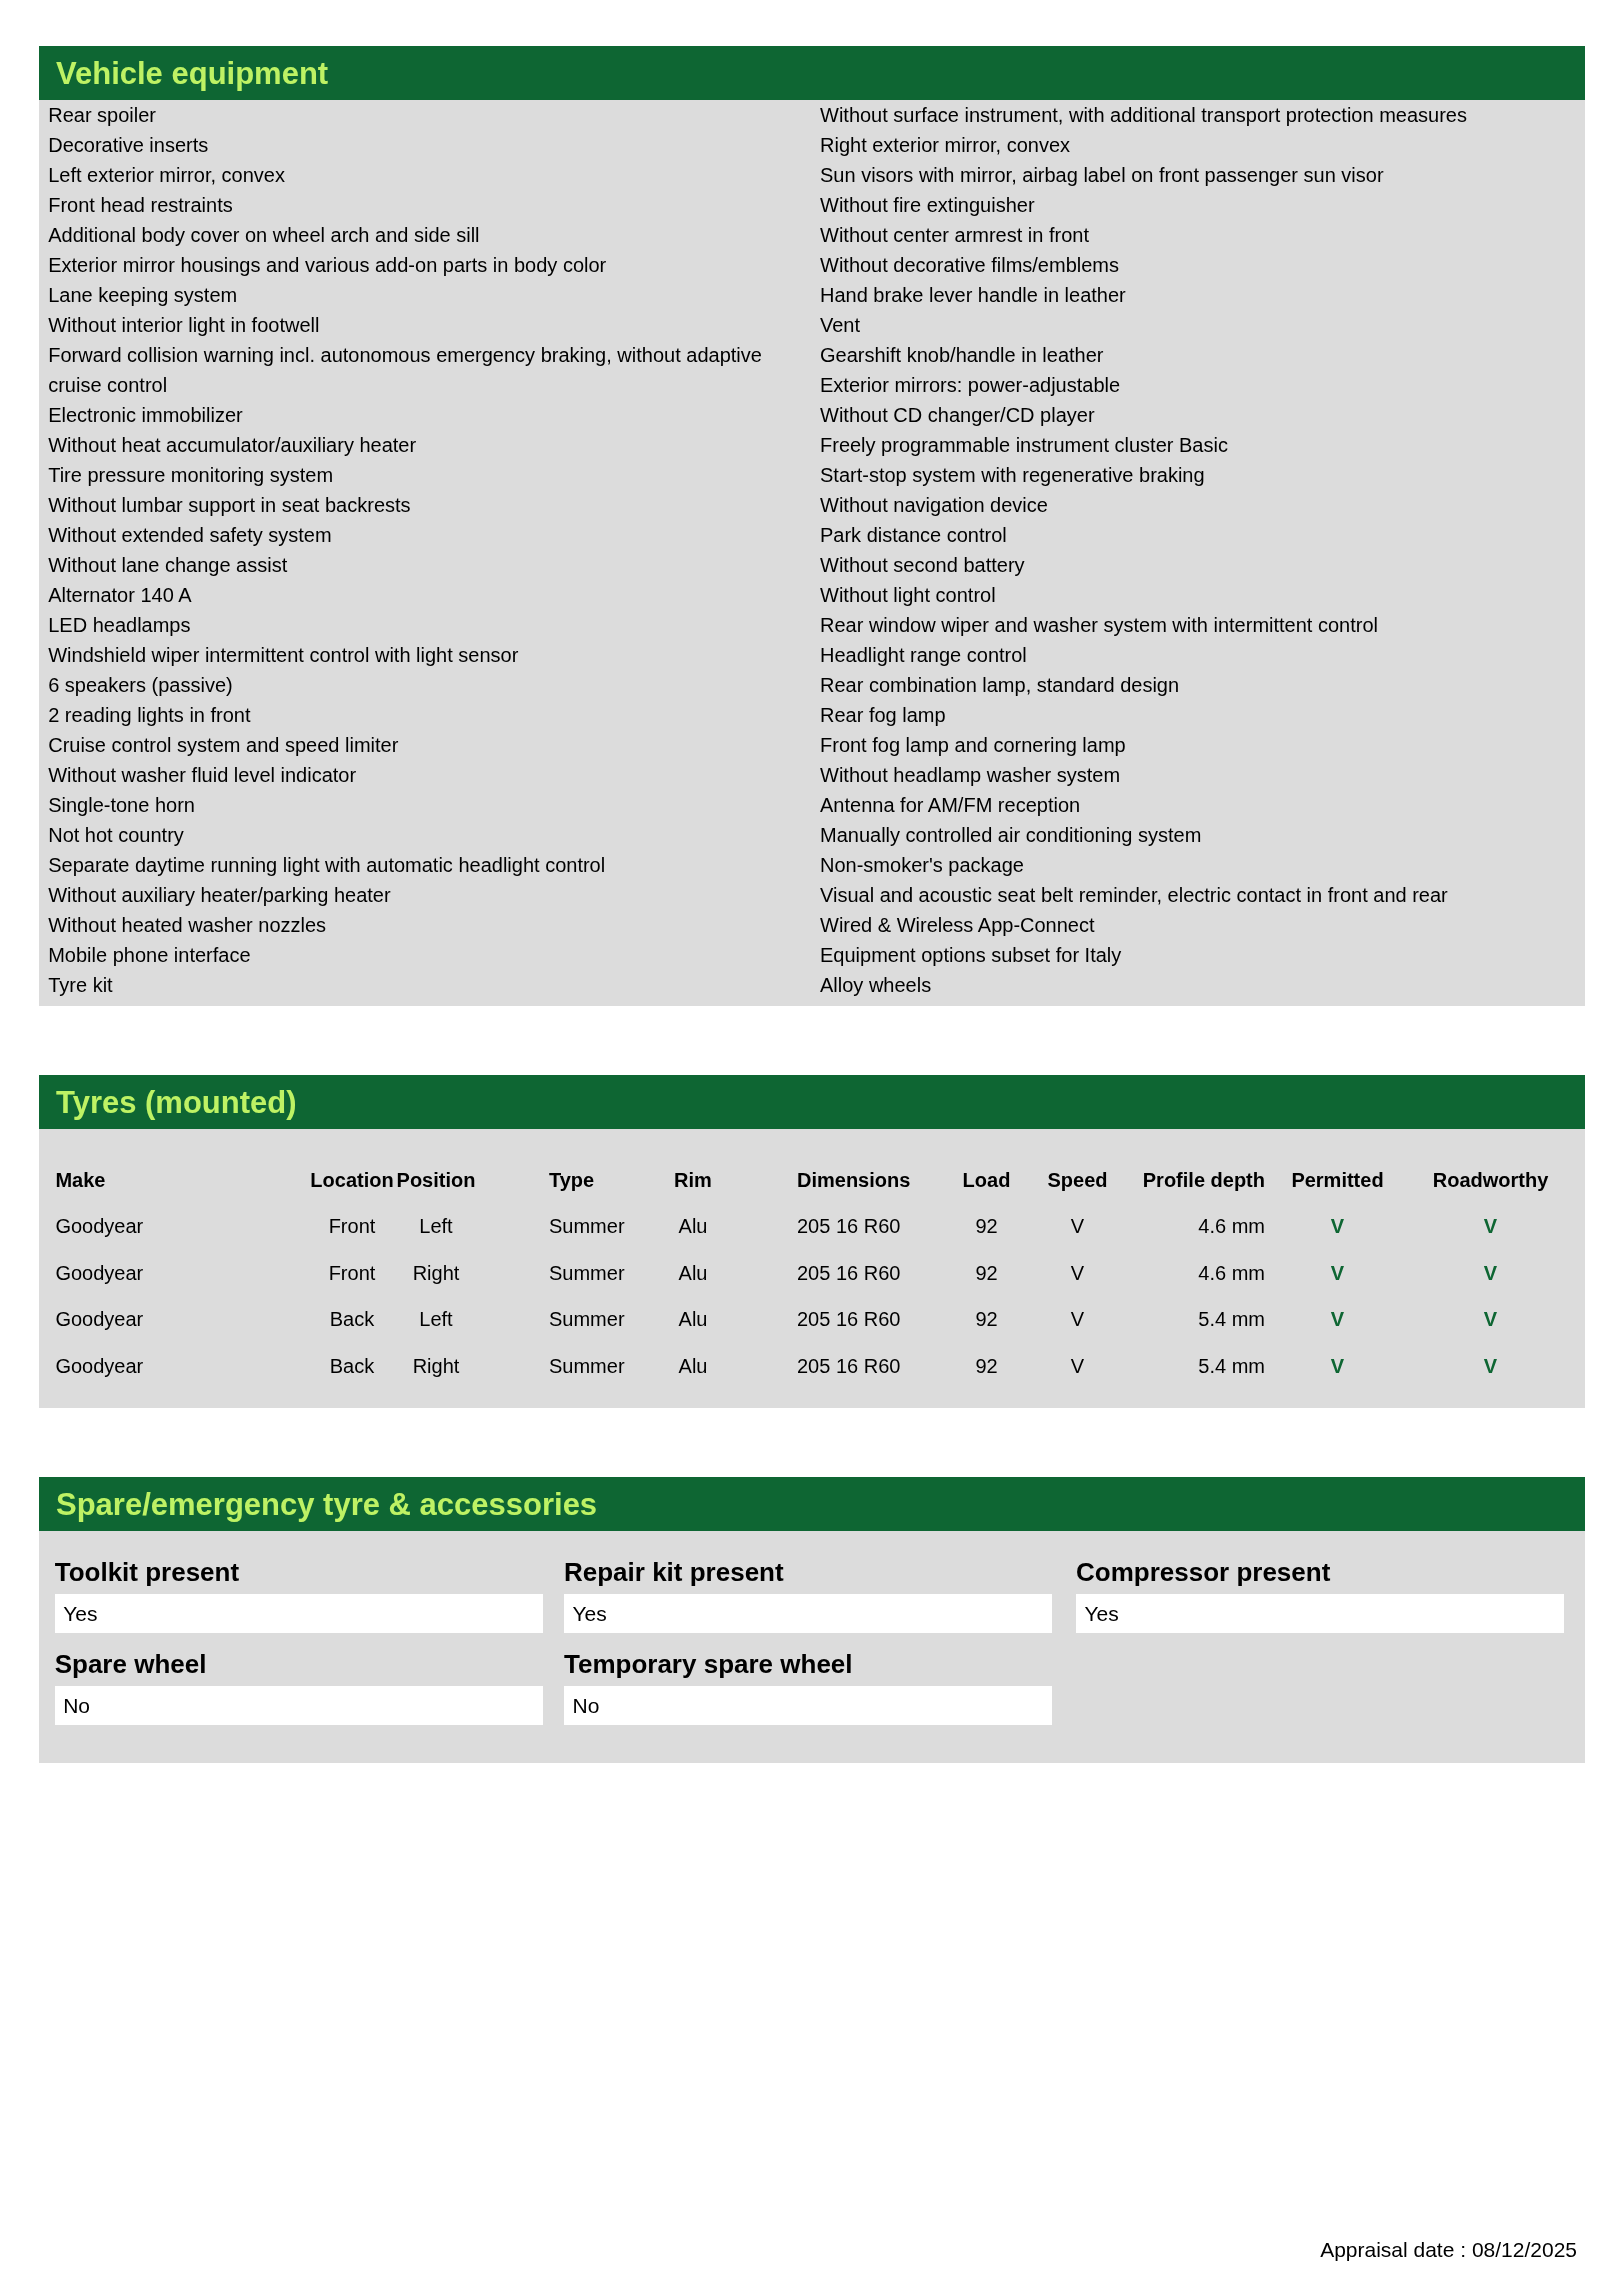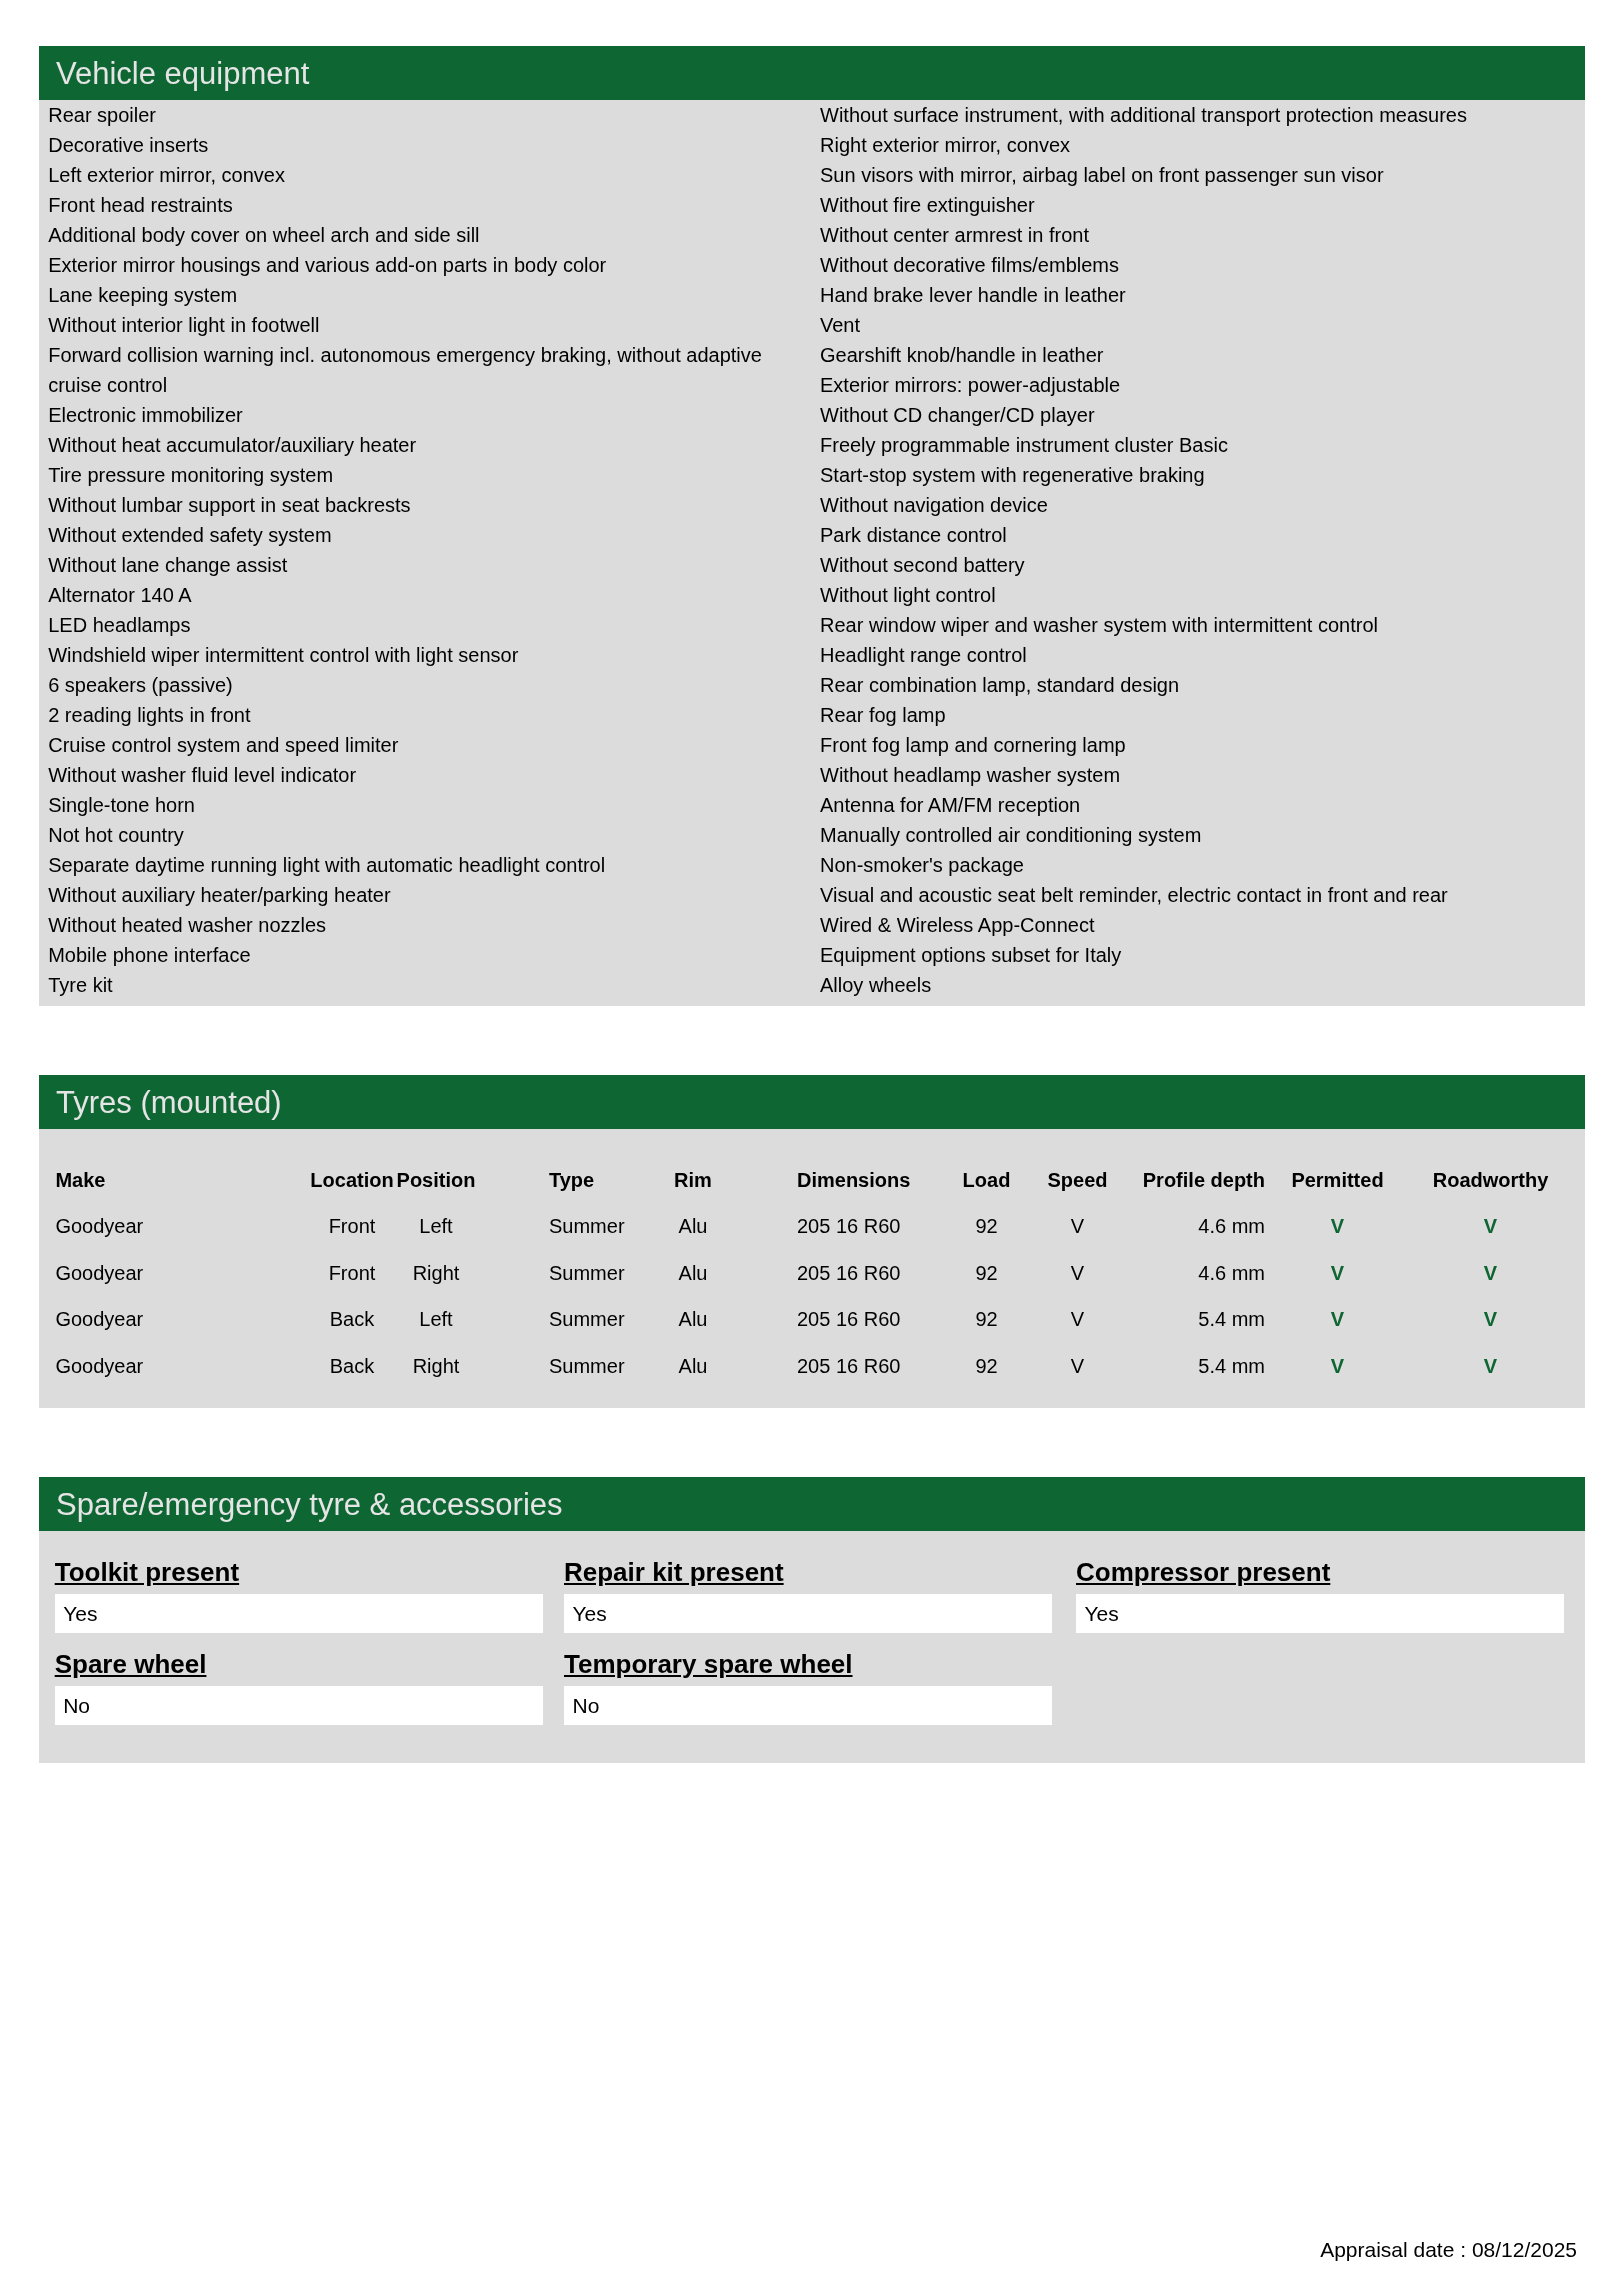--- a/index.html
+++ b/index.html
@@ -1,19 +1,19 @@
 <!DOCTYPE html>
 <html style="font-size:10.5px"><head>
 <meta charset="utf-8">
 <style>
   html, body { margin:0; padding:0; background:#ffffff; }
   body { width:1623px; height:2295px; position:relative; overflow:hidden;
          font-family:"Liberation Sans", sans-serif; color:#000; }
   .sec-head { position:absolute; left:39px; width:1546px; background:#0e6633; }
-  .sec-title { position:absolute; left:17px; top:9.2px; font-size:31px; font-weight:normal; color:#e5e5e5;
+  .sec-title { position:absolute; left:17px; top:9.2px; font-size:31px; font-weight:bold; color:#bef264;
                line-height:37px; white-space:nowrap; }
   .sec-body { position:absolute; left:39px; width:1546px; background:#dcdcdc; }
 
   
   #equip-head { top:46px; height:54px; }
   #equip-body { top:100px; height:906px; }
   .eq-col { position:absolute; top:0; font-size:20px; line-height:30px; }
   .eq-col.left { left:9.2px; width:726px; }
   .eq-col.right { left:781px; width:759px; }
   .eq-item { display:block; }
@@ -34,21 +34,21 @@
   .c-speed{left:1006px;width:65px;text-align:center;}
   .c-profile{left:1093px;width:133px;text-align:right;}
   .c-permitted{left:1248px;width:101px;text-align:center;}
   .c-roadworthy{left:1389px;width:125px;text-align:center;}
   .check { color:#0e6633; font-weight:bold; }
 
   
   #spare-head { top:1477px; height:54px; }
   #spare-body { top:1531px; height:232px; }
   .field { position:absolute; width:488px; }
-  .field-label { position:absolute; left:0; top:0; font-size:26px; font-weight:bold; line-height:30px; white-space:nowrap;text-decoration:underline; }
+  .field-label { position:absolute; left:0; top:0; font-size:26px; font-weight:bold; line-height:30px; white-space:nowrap; }
   .field-box { position:absolute; left:0; top:37px; width:488px; height:39px; background:#fff; }
   .field-value { position:absolute; left:8.5px; top:0; font-size:21px; line-height:39px; }
 
   #footer { position:absolute; right:46px; top:2237px; font-size:21px; line-height:26px; white-space:nowrap; }
 </style>
 </head>
 <body>
 
 <div class="sec-head" id="equip-head">
   <div class="sec-title">Vehicle equipment</div>

